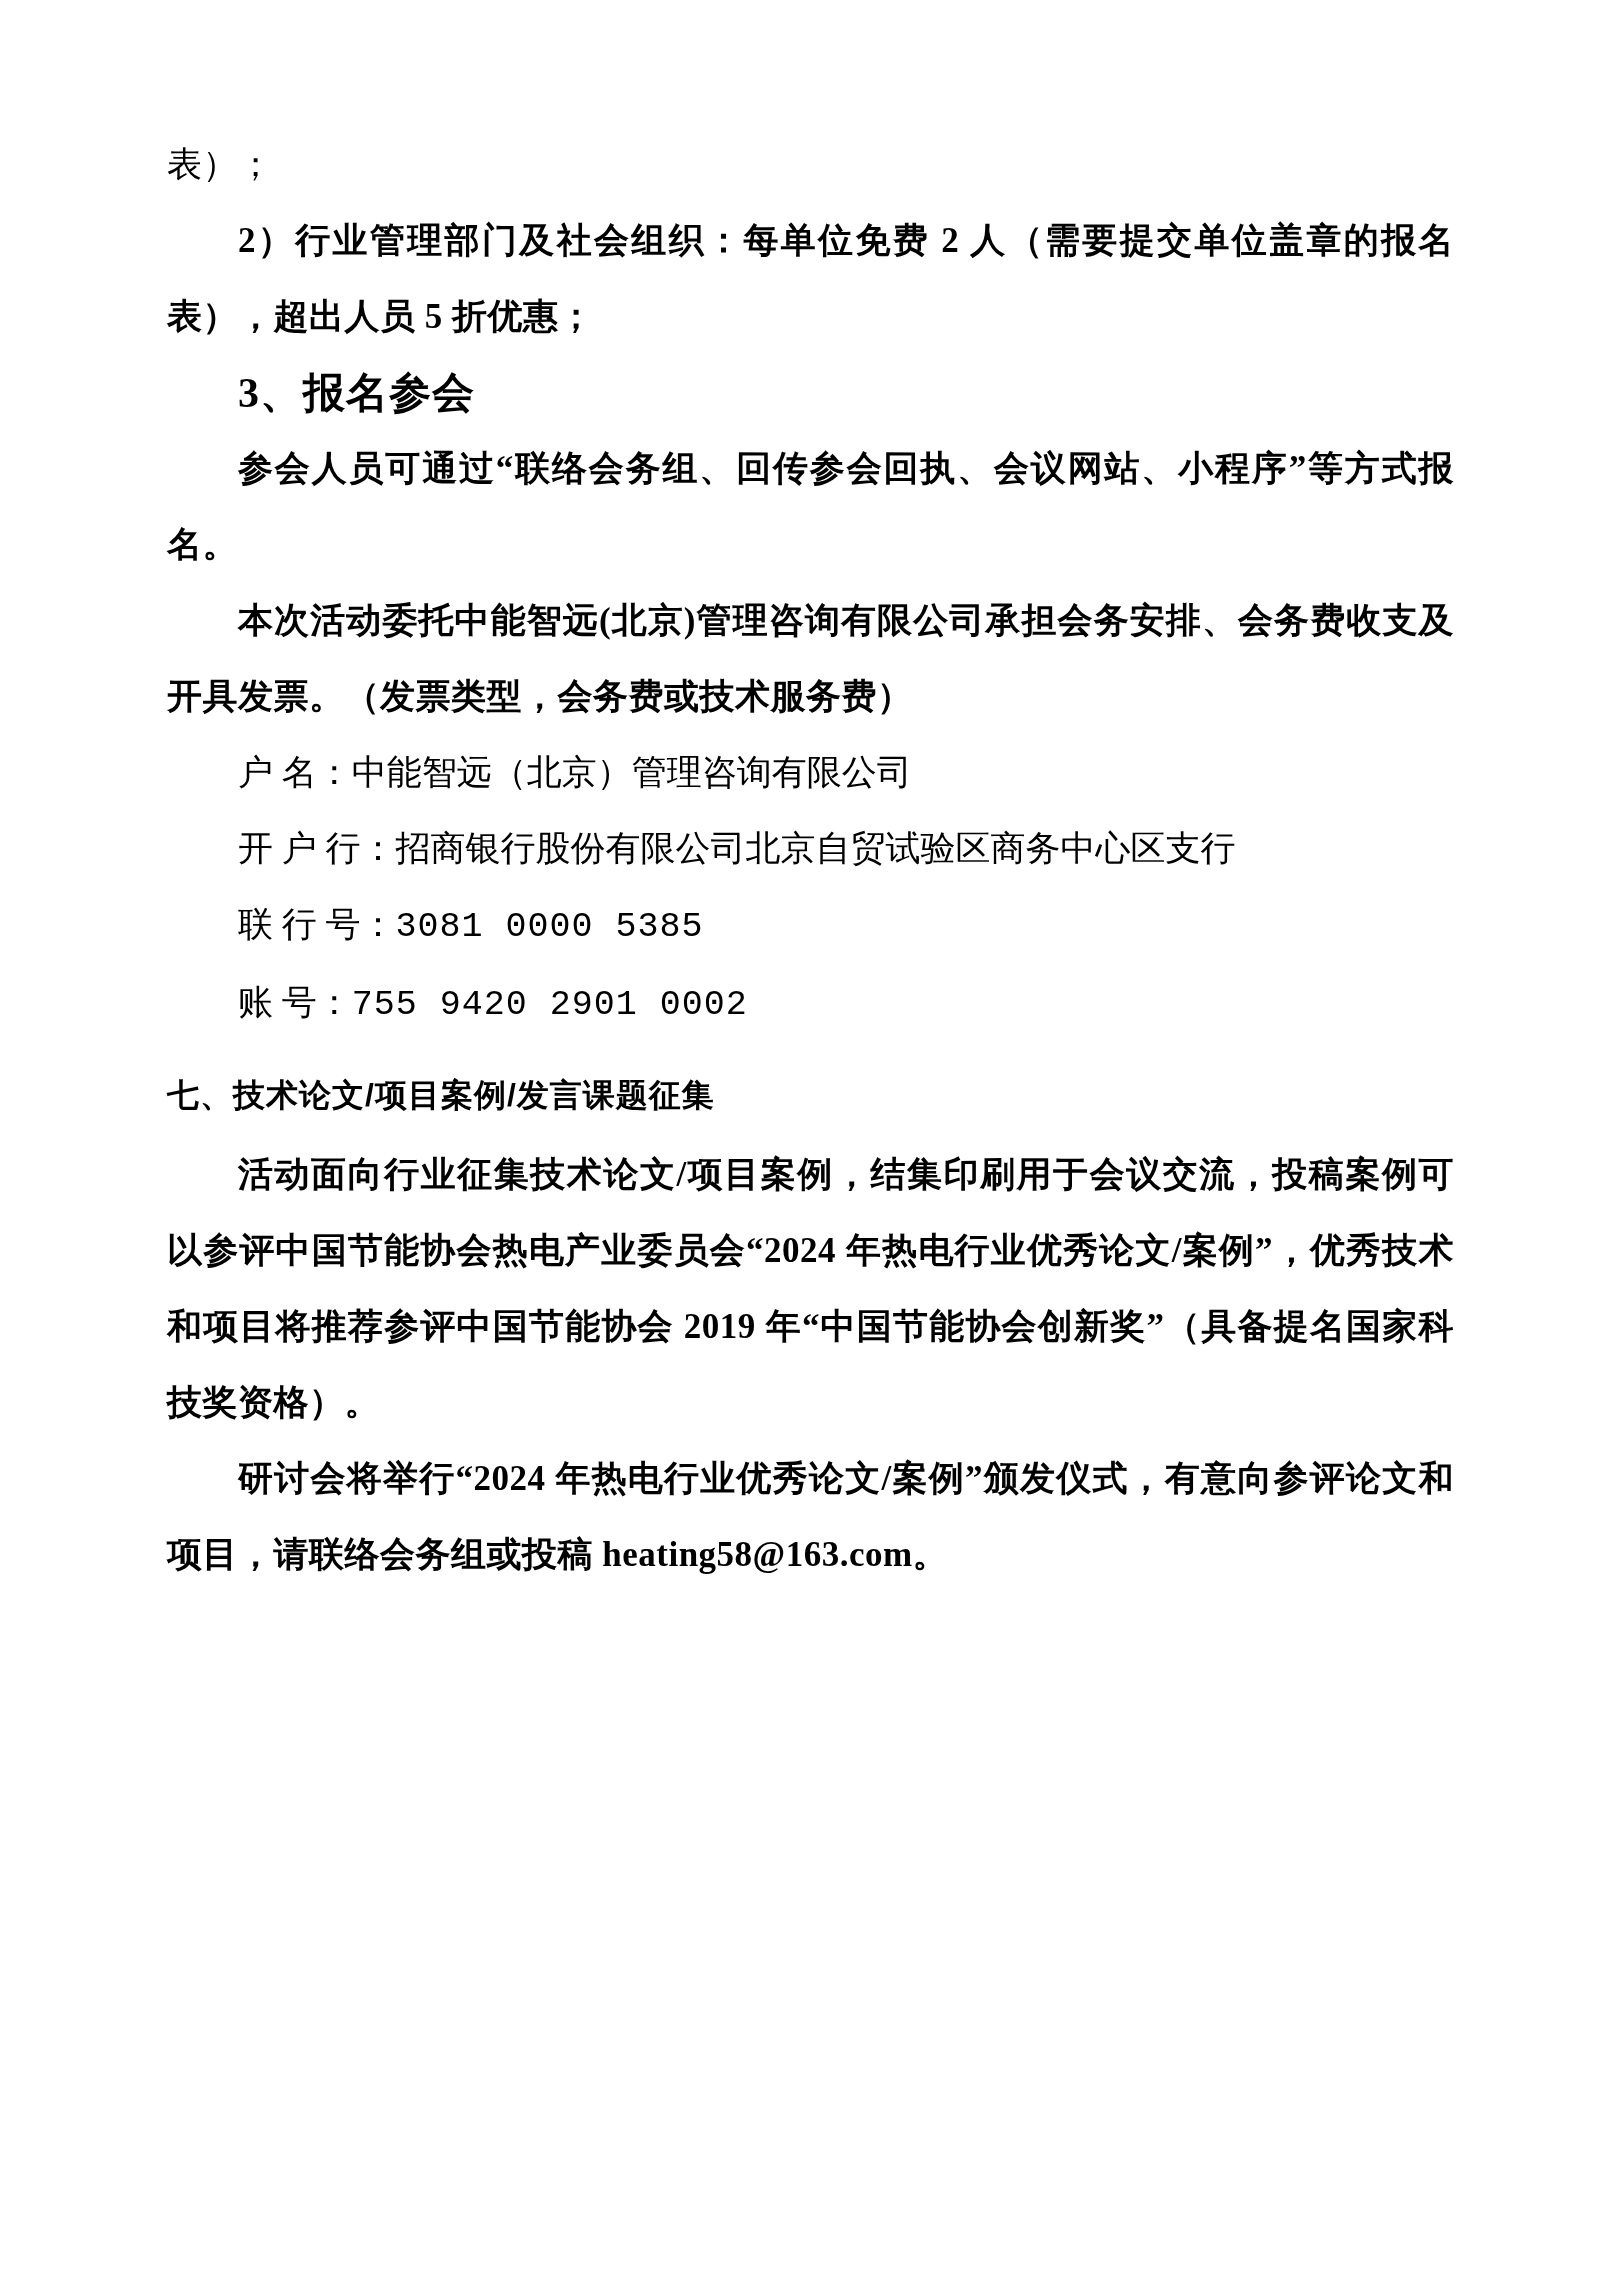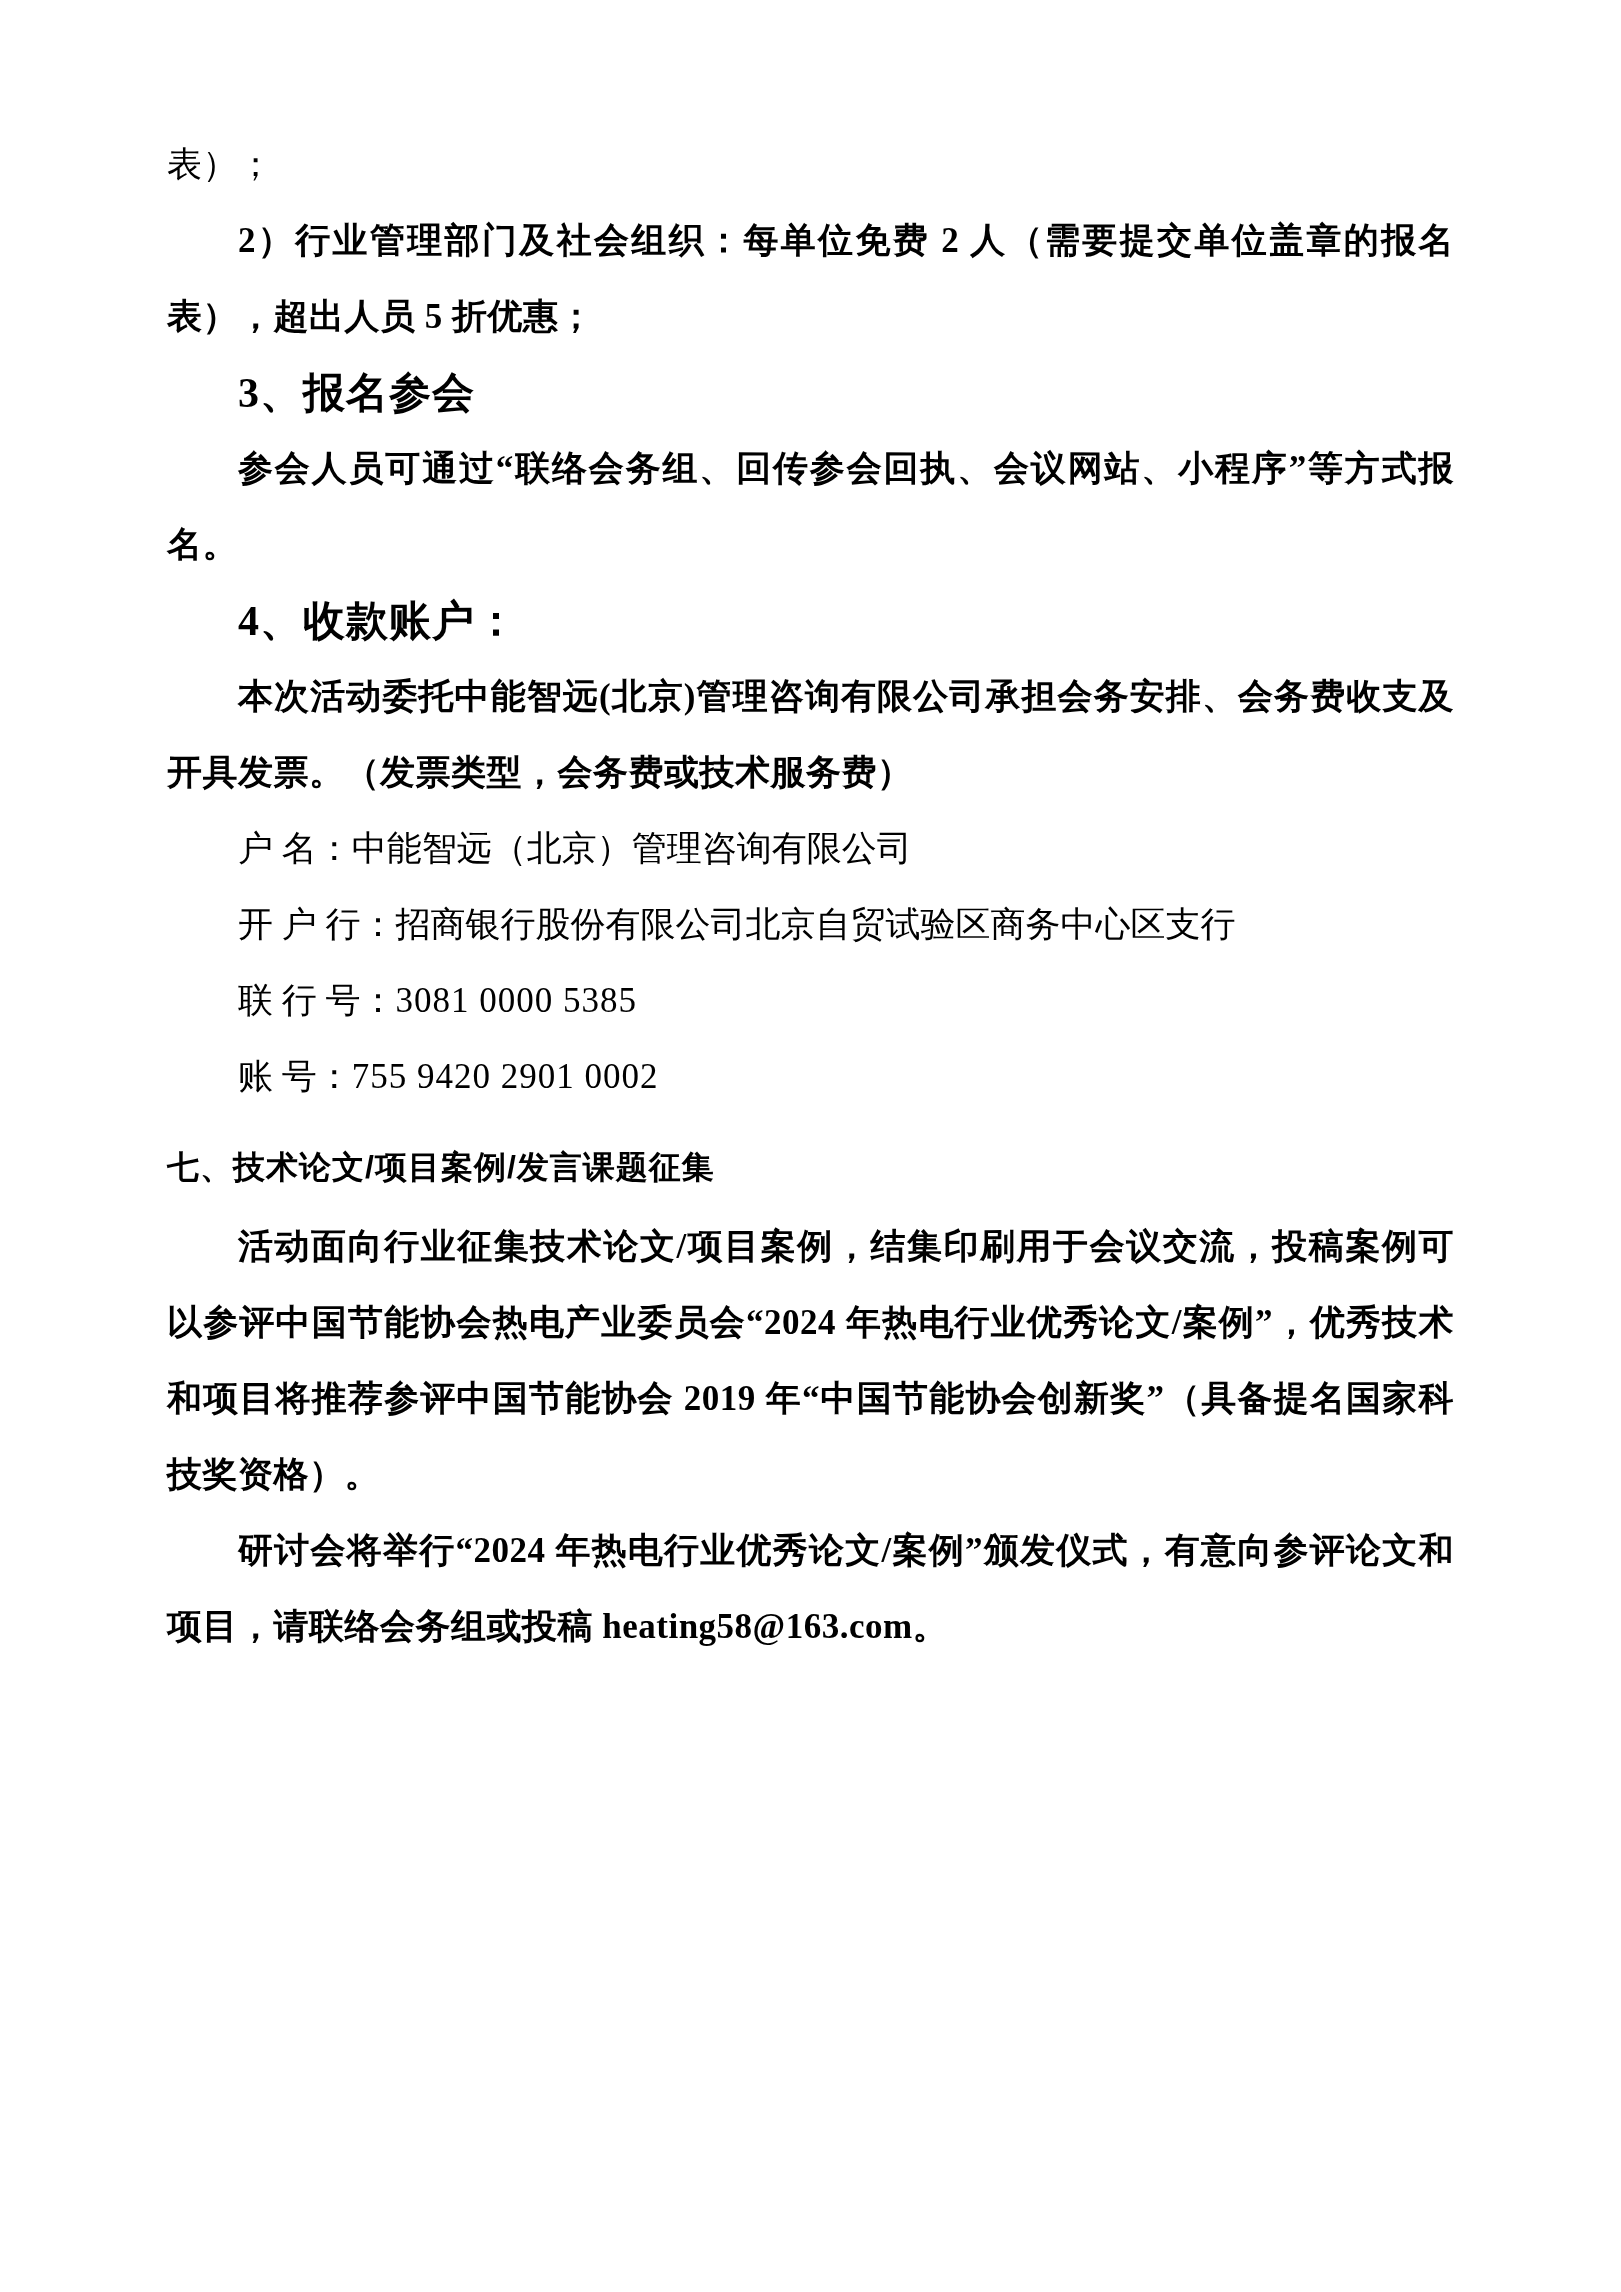--- a/index.html
+++ b/index.html
@@ -40,21 +40,21 @@
   .section-heading {
     font-size: 32px;
     line-height: 84px;
     font-weight: bold;
     margin: 0;
     letter-spacing: 1px;
     font-family: "Liberation Sans", "DejaVu Sans", sans-serif;
   }
   .spacer-sm { height: 9.8px; }
   .mono-num {
-    font-family: Liberation Serif, serif;
+    font-family: Liberation Mono, monospace;
     letter-spacing: 1px;
     text-align: center;
   }
   .label-row-wrap {
     font-size: 35px;
     line-height: 76px;
     margin: 0;
     text-indent: 71px;
   }
 </style>
@@ -65,21 +65,20 @@
 
   <p class="body-text">表）；</p>
 
   <p class="body-text indent">2）行业管理部门及社会组织：每单位免费 2 人（需要提交单位盖章的报名表），超出人员 5 折优惠；</p>
 
 
   <p class="heading-bold">3、报名参会</p>
 
   <p class="body-text indent">参会人员可通过“联络会务组、回传参会回执、会议网站、小程序”等方式报名。</p>
 
-  <p class="heading-bold">4、收款账户：</p>
 
   <p class="body-text indent">本次活动委托中能智远(北京)管理咨询有限公司承担会务安排、会务费收支及开具发票。（发票类型，会务费或技术服务费）</p>
 
   <p class="label-row-wrap"><span>户      名：</span><span>中能智远（北京）管理咨询有限公司</span></p>
 
   <p class="label-row-wrap"><span>开 户 行：</span><span>招商银行股份有限公司北京自贸试验区商务中心区支行</span></p>
 
   <p class="label-row-wrap"><span>联 行 号：</span><span class="mono-num">3081 0000 5385</span></p>
 
   <p class="label-row-wrap"><span>账      号：</span><span class="mono-num">755 9420 2901 0002</span></p>

